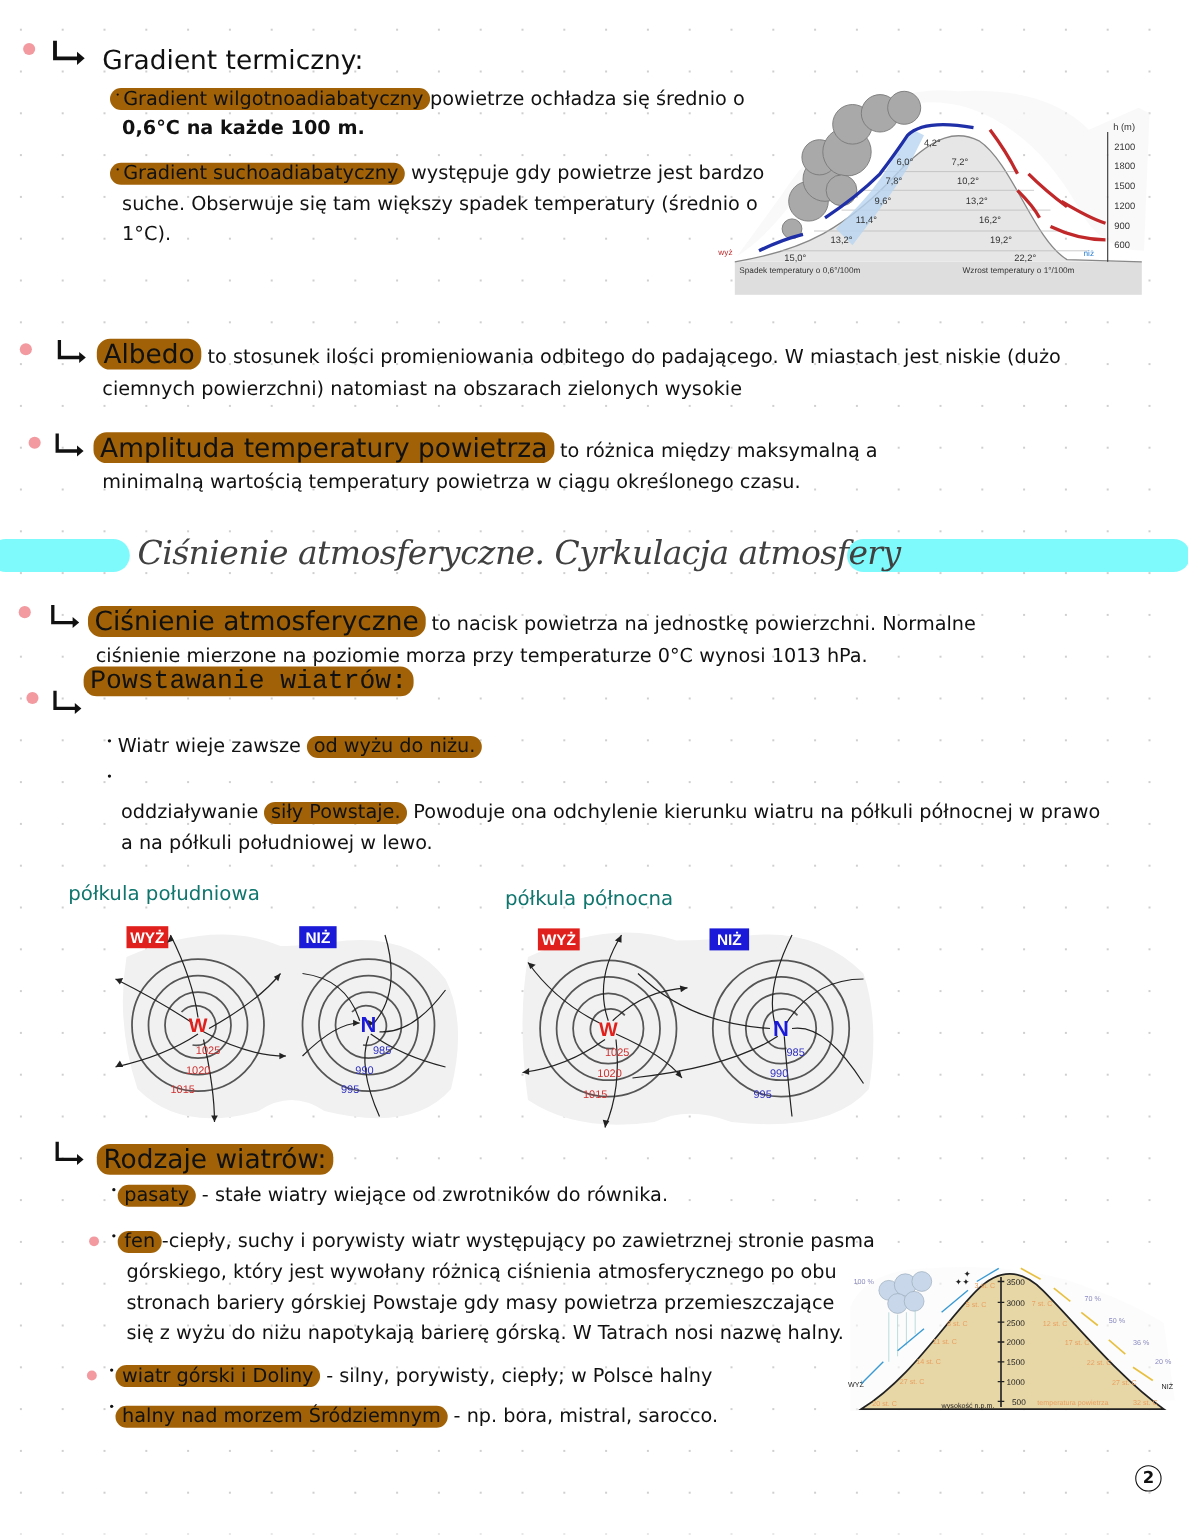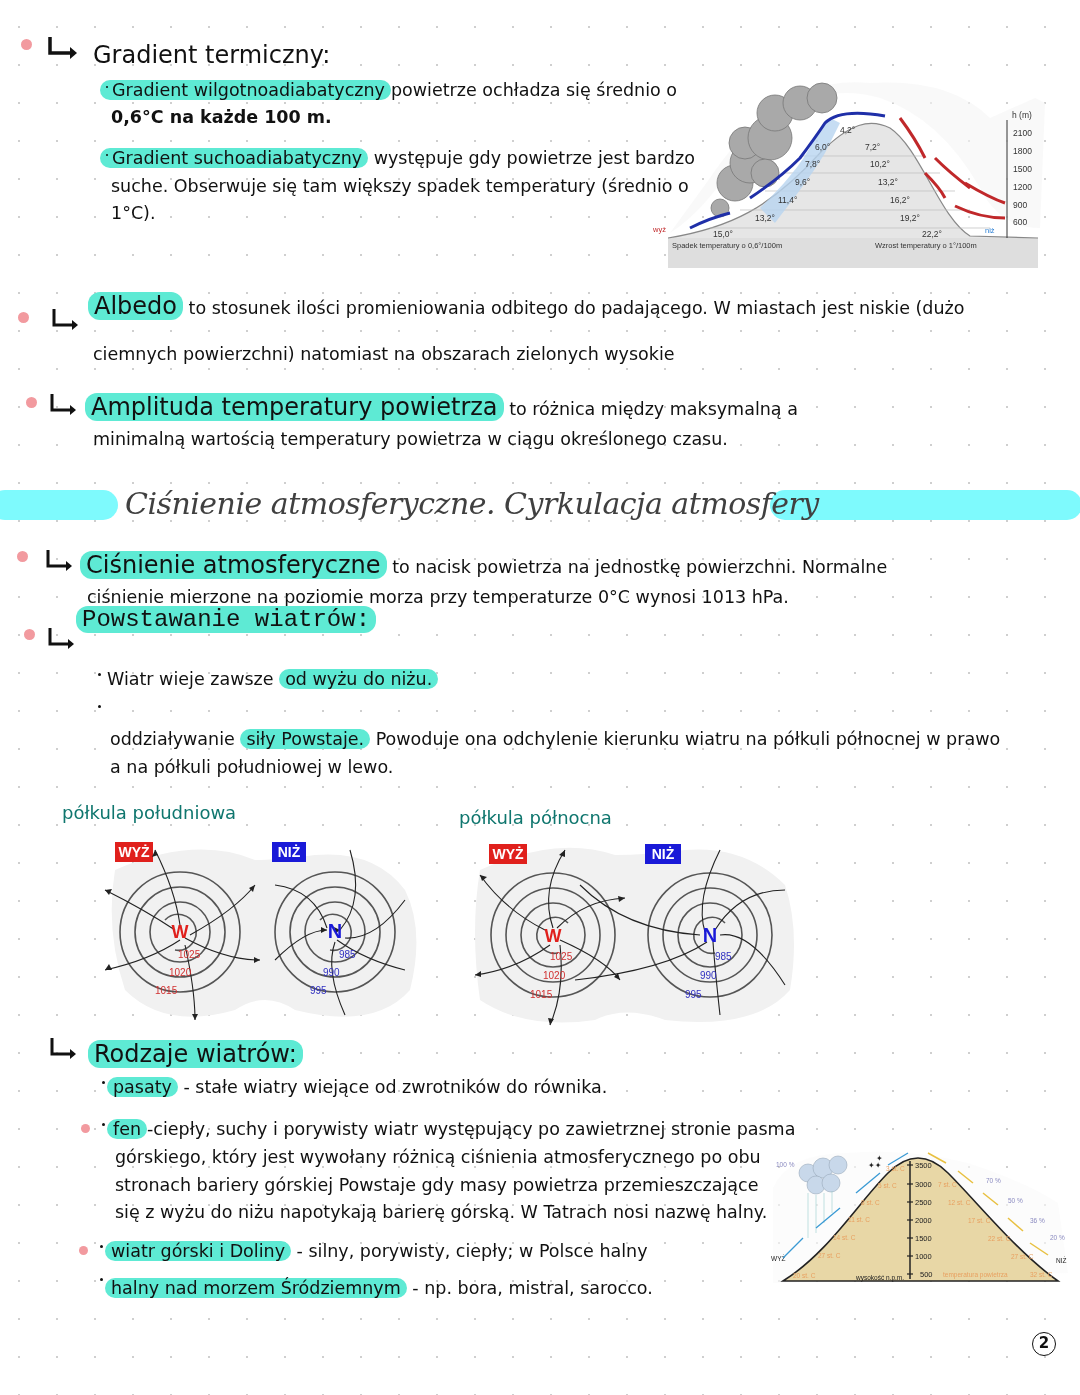--- a/index.html
+++ b/index.html
@@ -9,21 +9,21 @@
     background-color: #ffffff;
     background-image: radial-gradient(circle, #cfcfcf 1px, transparent 1.3px);
     background-size: 38px 38px;
     background-position: 0px 8px;
     font-family: "DejaVu Sans", sans-serif;
     color: #111;
   }
   .pink-dot { position: absolute; width: 11px; height: 11px; border-radius: 50%; background: #f29a9f; }
   .arrow-icon { position: absolute; width: 34px; height: 26px; }
   .heading { position: absolute; font-size: 24px; line-height: 30px; color: #111; white-space: nowrap; }
-  .hl { background: #5eead4; border-radius: 12px; padding: 0 6px; }
+  .hl { background: #a16207; border-radius: 12px; padding: 0 6px; }
   .txt { position: absolute; font-size: 17.5px; line-height: 28px; color: #111; white-space: nowrap; }
   .bullet-dot { display: inline-block; width: 3px; height: 3px; background: #111; border-radius: 50%; vertical-align: middle; margin-right: 6px; position: relative; top: -6px; }
   .band { position: absolute; height: 30px; background: #7efafd; border-radius: 15px; }
   .section-title {
     position: absolute; left: 125px; top: 486px; font-family: "DejaVu Serif", serif;
     font-style: italic; font-size: 30px; color: #404040; white-space: nowrap; letter-spacing: -0.5px;
   }
   .fig { position: absolute; }
   .page-num { position: absolute; left: 1032px; top: 1332px; width: 24px; height: 24px; border: 1.5px solid #111; border-radius: 50%; text-align: center; font-size: 15px; line-height: 21px; font-weight: bold; }
   .cap { position: absolute; font-size: 18px; color: #0f766e; white-space: nowrap; }
@@ -110,21 +110,21 @@
     </g>
     <line x1="357" y1="42" x2="357" y2="160" stroke="#333" stroke-width="1"></line>
   </svg>
 </div>
 
 <div class="pink-dot" style="left:18px;top:312px;"></div>
 <svg class="arrow-icon" style="left:50px;top:307px;" viewBox="0 0 34 26">
     <path d="M4 2 V18 H24" stroke="#111" stroke-width="3" fill="none"></path>
     <path d="M22 13 L28 18 L22 23 Z" fill="#111"></path>
   </svg>
-<div class="txt" style="left:88px;top:292px;">
+<div class="txt" style="left:88px;top:308px;">
   <span class="hl" style="font-size:24px;">Albedo</span> <span>to stosunek ilości promieniowania odbitego do padającego. W miastach jest niskie (dużo</span>
 </div>
 <div class="txt" style="left:93px;top:340px;">ciemnych powierzchni) natomiast na obszarach zielonych wysokie</div>
 
 <div class="pink-dot" style="left:26px;top:397px;"></div>
 <svg class="arrow-icon" style="left:48px;top:392px;" viewBox="0 0 34 26">
     <path d="M4 2 V18 H24" stroke="#111" stroke-width="3" fill="none"></path>
     <path d="M22 13 L28 18 L22 23 Z" fill="#111"></path>
   </svg>
 <div class="txt" style="left:85px;top:393px;">

